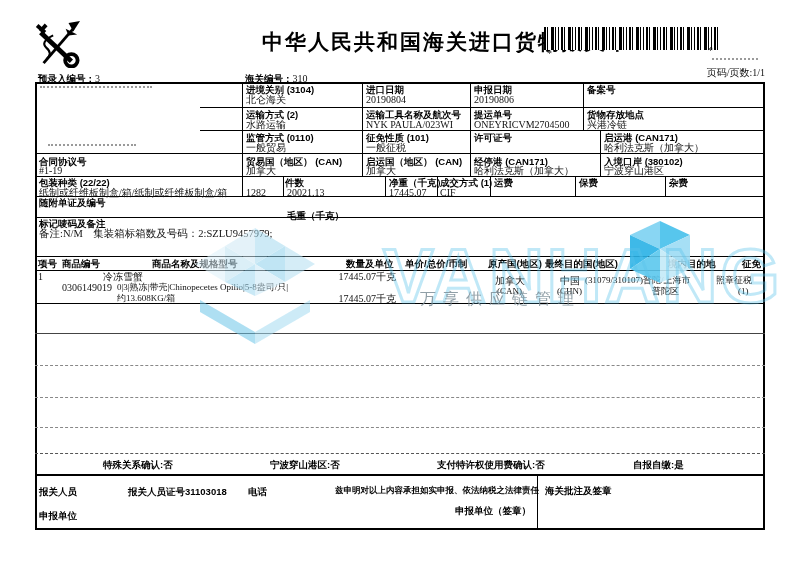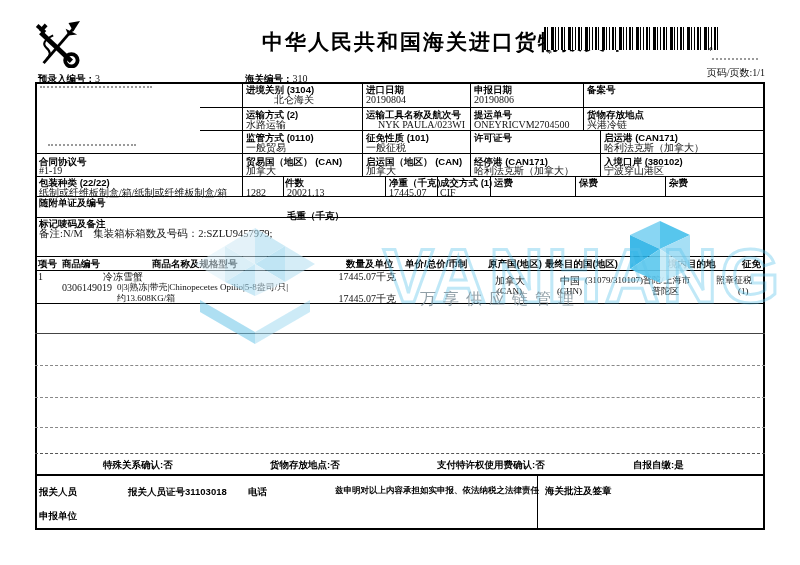--- a/index.html
+++ b/index.html
@@ -88,31 +88,31 @@
   <div class="ab vline" style="left:437px;top:176px;height:20px;"></div>
   <div class="ab vline" style="left:490px;top:176px;height:20px;"></div>
   <div class="ab vline" style="left:575px;top:176px;height:20px;"></div>
   <div class="ab vline" style="left:665px;top:176px;height:20px;"></div>
   <div class="ab vline" style="left:537px;top:475px;height:55px;"></div>
 
   <div class="ab dot" style="left:40px;top:86px;width:112px;"></div>
   <div class="ab dot" style="left:48px;top:144px;width:88px;"></div>
 
   <div class="ab lb" style="left:246px;top:85px;">进境关别 (3104)</div>
-  <div class="ab vl" style="left:246px;top:95px;margin-left:28px;">北仑海关</div>
+  <div class="ab vl" style="left:246px;top:95px;">北仑海关</div>
   <div class="ab lb" style="left:366px;top:85px;">进口日期</div>
   <div class="ab vl" style="left:366px;top:95px;">20190804</div>
   <div class="ab lb" style="left:474px;top:85px;">申报日期</div>
   <div class="ab vl" style="left:474px;top:95px;">20190806</div>
   <div class="ab lb" style="left:587px;top:85px;">备案号</div>
 
   <div class="ab lb" style="left:246px;top:110px;">运输方式 (2)</div>
   <div class="ab vl" style="left:246px;top:120px;">水路运输</div>
   <div class="ab lb" style="left:366px;top:110px;">运输工具名称及航次号</div>
-  <div class="ab vl" style="left:378px;top:120px;">NYK PAULA/023WI</div>
+  <div class="ab vl" style="left:366px;top:120px;">NYK PAULA/023WI</div>
   <div class="ab lb" style="left:474px;top:110px;">提运单号</div>
   <div class="ab vl" style="left:474px;top:120px;">ONEYRICVM2704500</div>
   <div class="ab lb" style="left:587px;top:110px;">货物存放地点</div>
   <div class="ab vl" style="left:587px;top:120px;">兴港冷链</div>
 
   <div class="ab lb" style="left:246px;top:133px;">监管方式 (0110)</div>
   <div class="ab vl" style="left:246px;top:143px;">一般贸易</div>
   <div class="ab lb" style="left:366px;top:133px;">征免性质 (101)</div>
   <div class="ab vl" style="left:366px;top:143px;">一般征税</div>
   <div class="ab lb" style="left:474px;top:133px;">许可证号</div>
@@ -169,28 +169,29 @@
   <div class="ab vl" style="left:495px;top:276px;">加拿大</div>
   <div class="ab vl sm" style="left:497px;top:287px;">(CAN)</div>
   <div class="ab vl" style="left:560px;top:276px;">中国</div>
   <div class="ab vl sm" style="left:557px;top:287px;">(CHN)</div>
   <div class="ab vl sm" style="left:585px;top:276px;">(31079/310107)普陀/上海市</div>
   <div class="ab vl sm" style="left:652px;top:287px;">普陀区</div>
   <div class="ab vl sm" style="left:716px;top:276px;">照章征税</div>
   <div class="ab vl sm" style="left:738px;top:287px;">(1)</div>
 
   <div class="ab lb" style="left:103px;top:460px;">特殊关系确认:否</div>
-  <div class="ab lb" style="left:270px;top:460px;">货物存放地点:否</div>
+  <div class="ab lb" style="left:270px;top:460px;">宁波穿山港区:否</div>
   <div class="ab lb" style="left:437px;top:460px;">支付特许权使用费确认:否</div>
   <div class="ab lb" style="left:633px;top:460px;">自报自缴:是</div>
 
   <div class="ab lb" style="left:39px;top:487px;">报关人员</div>
   <div class="ab lb" style="left:128px;top:487px;font-weight:700;">报关人员证号31103018</div>
   <div class="ab lb" style="left:248px;top:487px;">电话</div>
   <div class="ab lb rt" style="left:335px;top:486px;width:196px;font-size:8.5px;">兹申明对以上内容承担如实申报、依法纳税之法律责任</div>
+  <div class="ab lb rt" style="left:335px;top:506px;width:196px;">申报单位（签章）</div>
   <div class="ab lb" style="left:545px;top:486px;">海关批注及签章</div>
   <div class="ab lb" style="left:39px;top:511px;">申报单位</div>
 
   <div class="ab wm" style="left:0;top:0;width:800px;height:565px;">
     <svg class="ab" style="left:190px;top:226px;opacity:.55;" width="130" height="120" viewBox="0 0 130 120">
       <polygon points="65,2 35,20 65,38" fill="#cfe9f5"></polygon>
       <polygon points="65,2 95,20 65,38" fill="#a5daef"></polygon>
       <polygon points="35,20 65,38 35,56" fill="#bfe3f2"></polygon>
       <polygon points="95,20 65,38 95,56" fill="#8ed1ec"></polygon>
       <polygon points="65,38 35,56 65,70" fill="#9fd8ef"></polygon>

